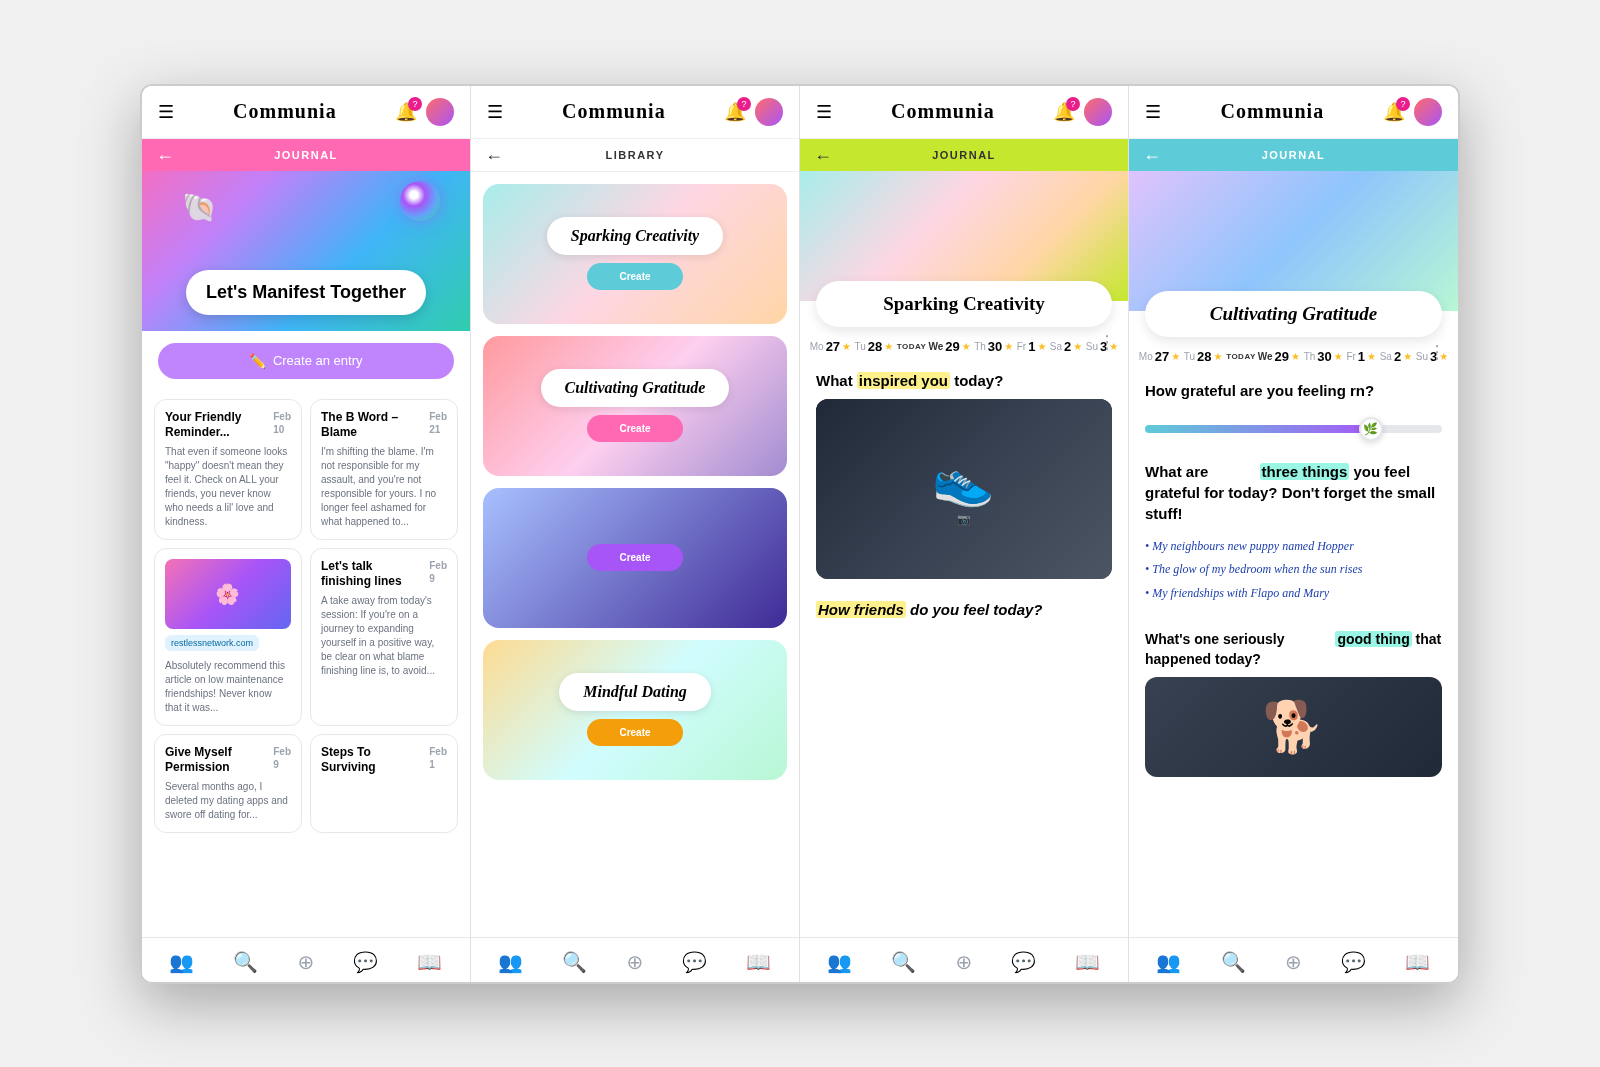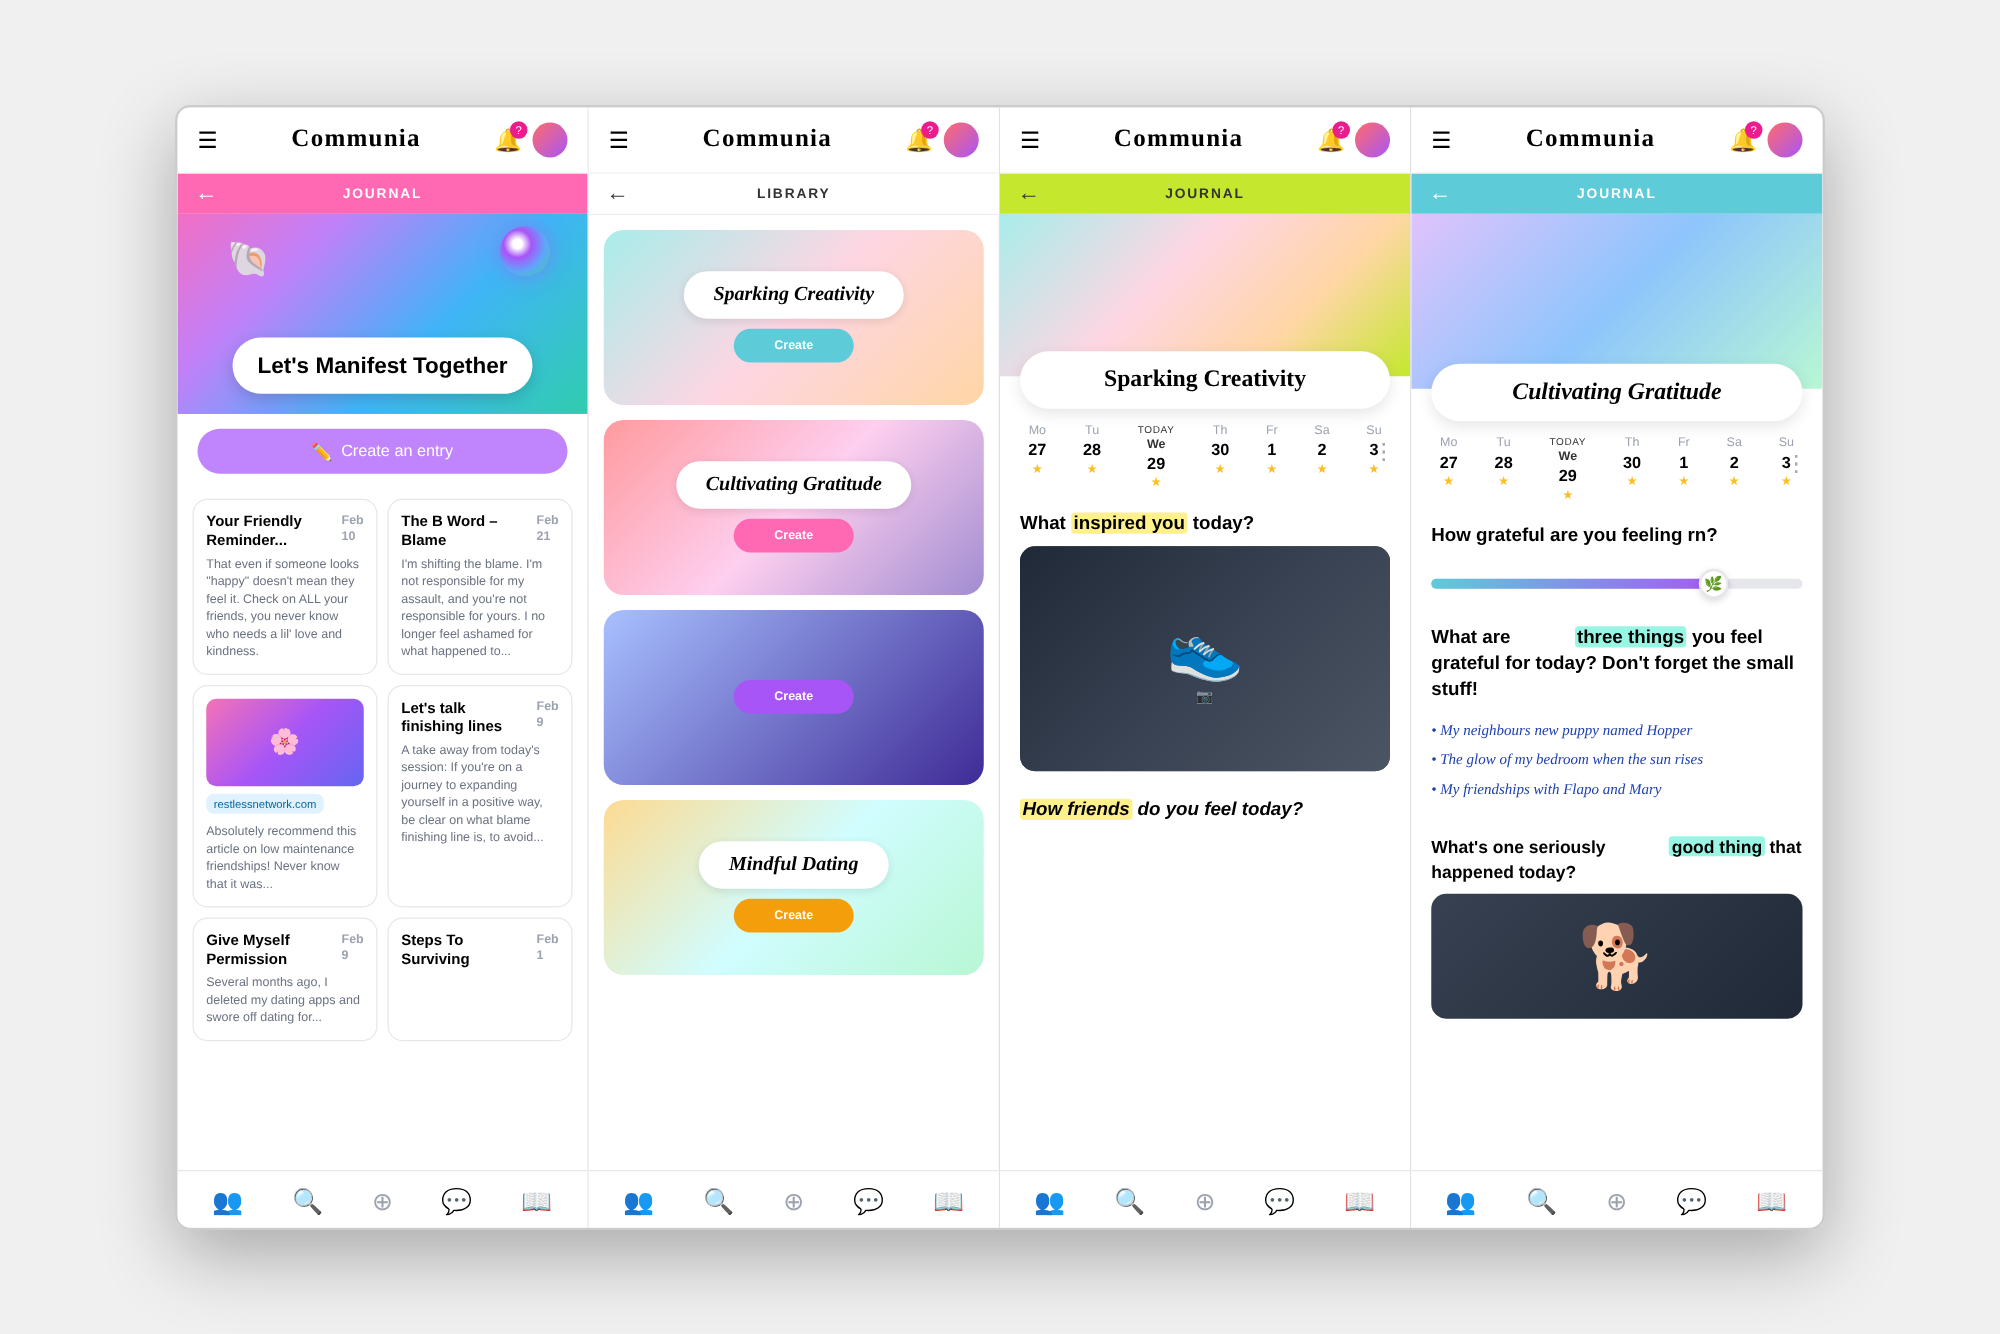--- a/index.html
+++ b/index.html
@@ -291,32 +291,32 @@
       z-index: 1;
     }
     .week-calendar {
       display: flex;
       justify-content: space-around;
       padding: 12px 8px 4px;
       align-items: flex-start;
     }
     .cal-day {
       display: flex;
-      flex-direction: column;
+      flex-direction: row;
       align-items: center;
       gap: 2px;
     }
     .cal-day-name { font-size: 10px; color: #9ca3af; }
     .cal-day-num { font-size: 13px; font-weight: 600; }
     .cal-day-star { font-size: 10px; color: #fbbf24; }
     .cal-today .cal-day-name { color: #333; font-weight: 700; }
     .today-label {
       font-size: 8px;
       color: #333;
-      font-weight: 400;
+      font-weight: 700;
       letter-spacing: 0.5px;
       text-transform: uppercase;
     }
     .journal-question {
       padding: 12px 16px 8px;
       font-size: 15px;
       font-weight: 600;
       line-height: 1.4;
     }
     .highlight-yellow { background: #fef08a; padding: 0 2px; border-radius: 3px; }

